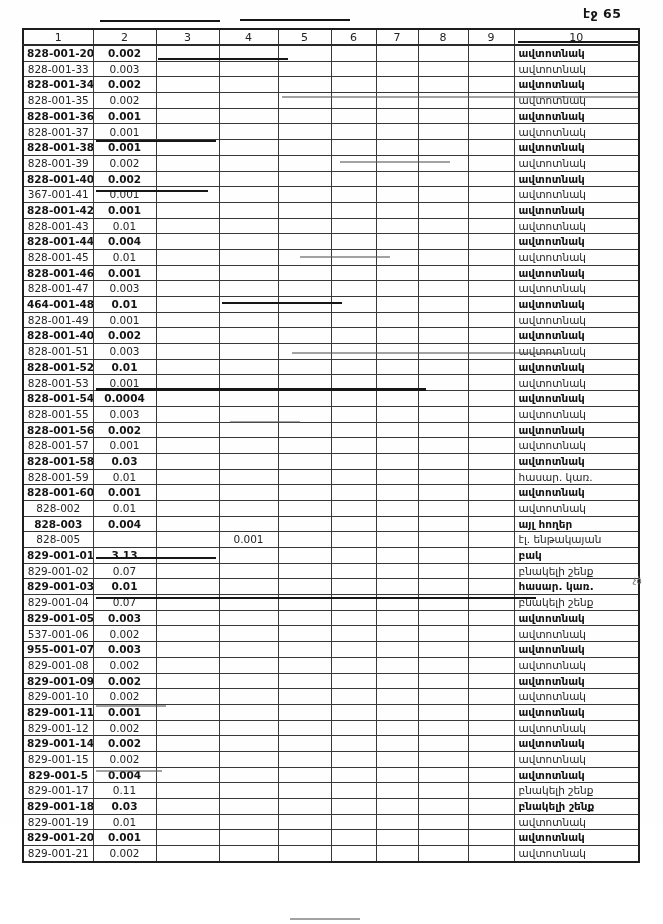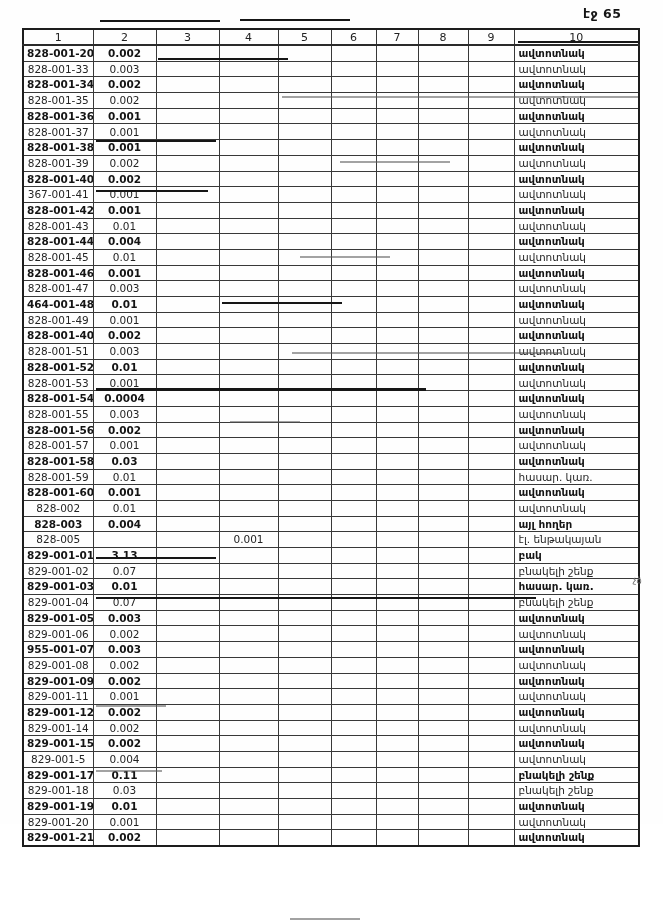--- a/index.html
+++ b/index.html
@@ -549,21 +549,21 @@
             <td></td>
             <td></td>
             <td></td>
             <td></td>
             <td></td>
             <td></td>
             <td></td>
             <td class="col10">ավտոտնակ</td>
           </tr>
           <tr>
-            <td>829-001-06</td>
+            <td>537-001-06</td>
             <td>0.002</td>
             <td></td>
             <td></td>
             <td></td>
             <td></td>
             <td></td>
             <td></td>
             <td></td>
             <td class="col10">ավտոտնակ</td>
           </tr>
@@ -586,20 +586,32 @@
             <td></td>
             <td></td>
             <td></td>
             <td></td>
             <td></td>
             <td></td>
             <td class="col10">ավտոտնակ</td>
           </tr>
           <tr>
             <td>829-001-09</td>
+            <td>0.002</td>
+            <td></td>
+            <td></td>
+            <td></td>
+            <td></td>
+            <td></td>
+            <td></td>
+            <td></td>
+            <td class="col10">ավտոտնակ</td>
+          </tr>
+          <tr>
+            <td>829-001-10</td>
             <td>0.002</td>
             <td></td>
             <td></td>
             <td></td>
             <td></td>
             <td></td>
             <td></td>
             <td></td>
             <td class="col10">ավտոտնակ</td>
           </tr>

